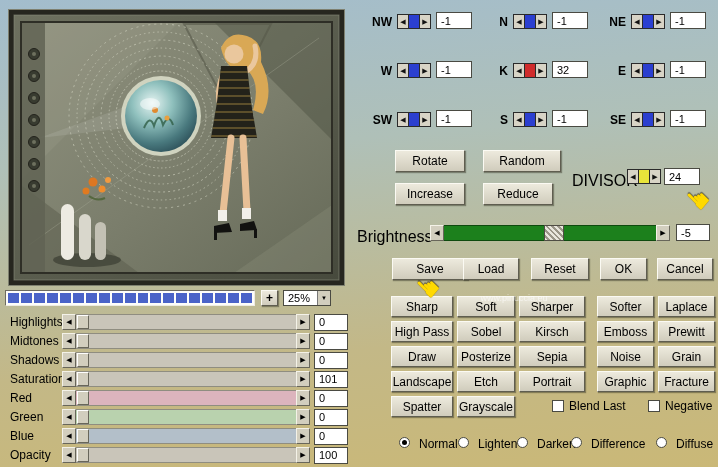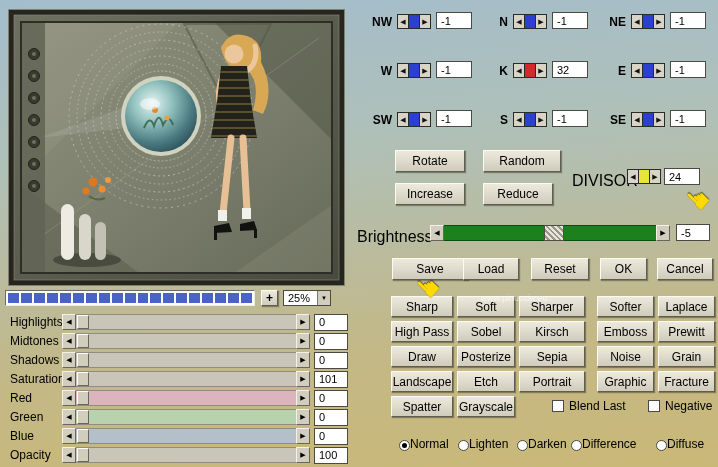--- a/index.html
+++ b/index.html
@@ -62,21 +62,21 @@
 
   
   .fgrid{position:absolute;display:grid;gap:4px}
   #fgridL{left:391px;top:296px;grid-template-columns:62px 58px 66px}
   #fgridR{left:597px;top:296px;grid-template-columns:57px 57px}
   .gbtn{height:21px}
 
   
   .check{position:absolute;display:flex;align-items:center;gap:5px;font-size:12px;cursor:pointer}
   .cbox{width:12px;height:12px;background:#fff;border:1px solid #4a4a42}
-  .radio{position:absolute;display:flex;align-items:flex-end;gap:0;font-size:12px;cursor:pointer}
+  .radio{position:absolute;display:flex;align-items:flex-start;gap:9px;font-size:12px;cursor:pointer}
   .rdot{width:11px;height:11px;border-radius:50%;background:#fff;border:1px solid #4a4a42;position:relative}
   .rdot.sel::after{content:"";position:absolute;inset:2px;border-radius:50%;background:#000}
 
   
   .slabel{position:absolute;font-size:16px}
 
   
   .hand{position:absolute;font-size:28px;line-height:1;color:#ffd900;z-index:30;pointer-events:none;
         transform:rotate(-135deg);text-shadow:0 0 1px #7d5e00,1px 1px 1px rgba(0,0,0,.45)}
 

